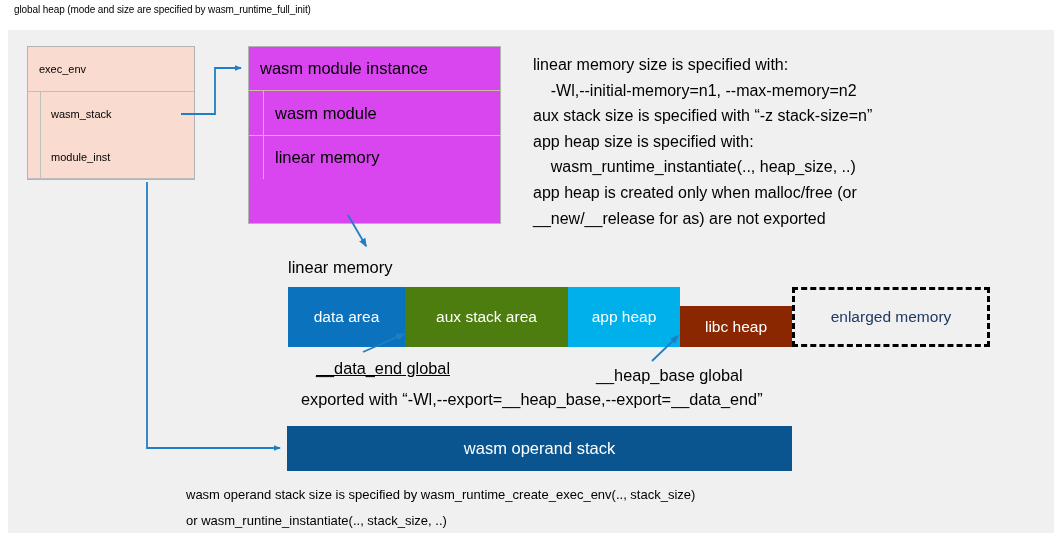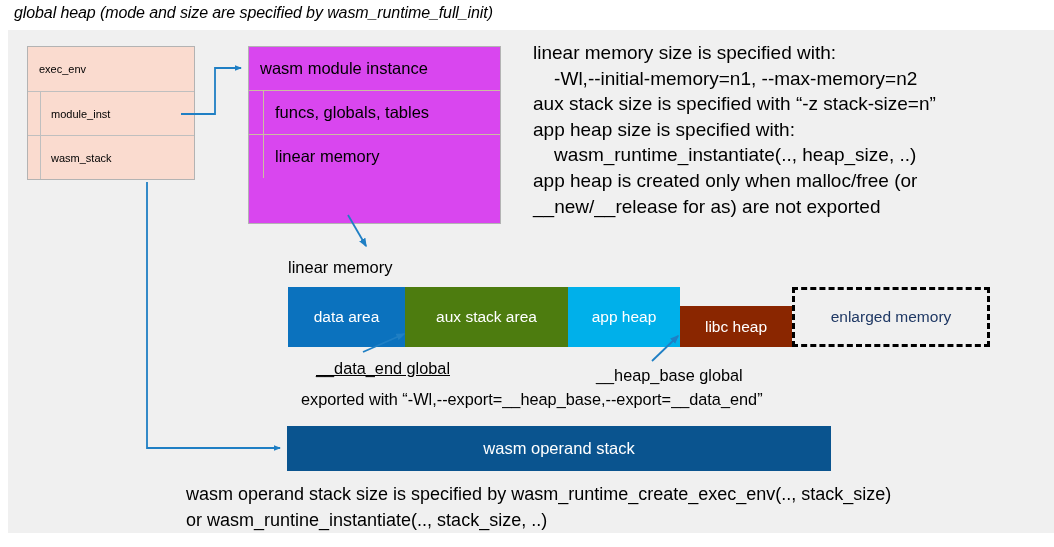--- a/index.html
+++ b/index.html
@@ -10,23 +10,22 @@
     position:relative;
     overflow:hidden;
     -webkit-font-smoothing:antialiased;
   }
   .panel{
     position:absolute;left:8px;top:30px;width:1046px;height:503px;
     background:#f0f0f0;
   }
   .title{
     position:absolute;left:14px;top:4px;
-    font-size:16px;color:#000;white-space:nowrap;
+    font-size:10px;color:#000;white-space:nowrap;
     letter-spacing:-0.1px;
-    font-style:italic;
   }
   .tbl{border:1px solid #b3b3b3;box-sizing:border-box;position:absolute;}
   .tbl .row{display:flex;box-sizing:border-box;}
   .tbl .cell{box-sizing:border-box;display:flex;align-items:center;}
 
   
   #exec-env{left:27px;top:46px;width:168px;height:134px;background:#fadbcf;}
   #exec-env .r1{height:45px;border-bottom:1px solid #bfbfbf;}
   #exec-env .r2{height:44px;border-bottom:1px solid #bfbfbf;}
   #exec-env .r3{height:43px;}
@@ -39,22 +38,22 @@
   #wmi .r1{height:44px;border-bottom:1px solid #cbbda0;}
   #wmi .r2{height:45px;border-bottom:1px solid #cbbda0;}
   #wmi .r3{height:44px;border-bottom:1px solid #cbbda0;}
   #wmi .r4{height:43px;}
   #wmi .indent{width:14px;border-right:1px solid #cbbda0;height:100%;}
   #wmi .lbl{padding-left:11px;font-size:16.5px;color:#000;white-space:nowrap;}
   #wmi .r1 .lbl{padding-left:11px;}
 
   
   #note{
-    position:absolute;left:533px;top:40px;width:505px;
-    font-size:19px;line-height:25.6px;color:#000;white-space:pre;
+    position:absolute;left:533px;top:52px;width:505px;
+    font-size:16px;line-height:25.6px;color:#000;white-space:pre;
   }
 
   
   #lm-label{position:absolute;left:288px;top:258px;font-size:16.5px;color:#000;}
   #membar{position:absolute;left:288px;top:287px;height:60px;display:flex;}
   #membar .seg{
     display:flex;align-items:center;justify-content:center;
     color:#ffffff;font-size:15.5px;box-sizing:border-box;white-space:nowrap;
   }
   #membar .seg.dashed{
@@ -62,59 +61,59 @@
   }
 
   
   .annot{position:absolute;font-size:16.3px;color:#000;white-space:nowrap;}
   #a-data-end{left:316px;top:359px;text-decoration:underline;}
   #a-heap-base{left:596px;top:366px;}
   #a-exported{left:301px;top:390px;}
 
   
   #opstack{
-    position:absolute;left:287px;top:426px;width:544px;height:45px;
+    position:absolute;left:287px;top:426px;width:505px;height:45px;
     background:#0a548f;color:#fff;font-size:16.5px;
     display:flex;align-items:center;justify-content:center;white-space:nowrap;
   }
   #bottom-note{
     position:absolute;left:186px;top:482px;width:850px;
-    font-size:18px;line-height:25.5px;color:#000;white-space:pre;
+    font-size:13px;line-height:25.5px;color:#000;white-space:pre;
   }
 
   svg.overlay{position:absolute;left:0;top:0;width:1054px;height:547px;pointer-events:none;}
 </style>
 </head>
 <body>
 
 <div class="panel" style="background: rgb(240, 240, 240);"></div>
 
 <div class="title">global heap (mode and size are specified by wasm_runtime_full_init)</div>
 
 <div class="tbl" id="exec-env" style="background: rgb(250, 219, 207);">
   <div class="row r1">
     <div class="cell lbl" style="width:100%">exec_env</div>
   </div>
+  <div class="row r3">
+    <div class="indent"></div>
+    <div class="cell lbl" style="flex:1">wasm_stack</div>
+  </div>
   <div class="row r2">
     <div class="indent"></div>
     <div class="cell lbl" style="flex:1">module_inst</div>
-  </div>
-  <div class="row r3">
-    <div class="indent"></div>
-    <div class="cell lbl" style="flex:1">wasm_stack</div>
   </div>
 </div>
 
 <div class="tbl" id="wmi" style="background: #d946ef;">
   <div class="row r1">
     <div class="cell lbl" style="width:100%">wasm module instance</div>
   </div>
-  <div class="row r3">
+  <div class="row r2">
     <div class="indent"></div>
-    <div class="cell lbl" style="flex:1">funcs, globals, tables</div>
+    <div class="cell lbl" style="flex:1">wasm module</div>
   </div>
   <div class="row r4">
     <div class="indent"></div>
     <div class="cell lbl" style="flex:1">linear memory</div>
   </div>
 </div>
 
 <div id="note">linear memory size is specified with:
     -Wl,--initial-memory=n1, --max-memory=n2
 aux stack size is specified with “-z stack-size=n”

